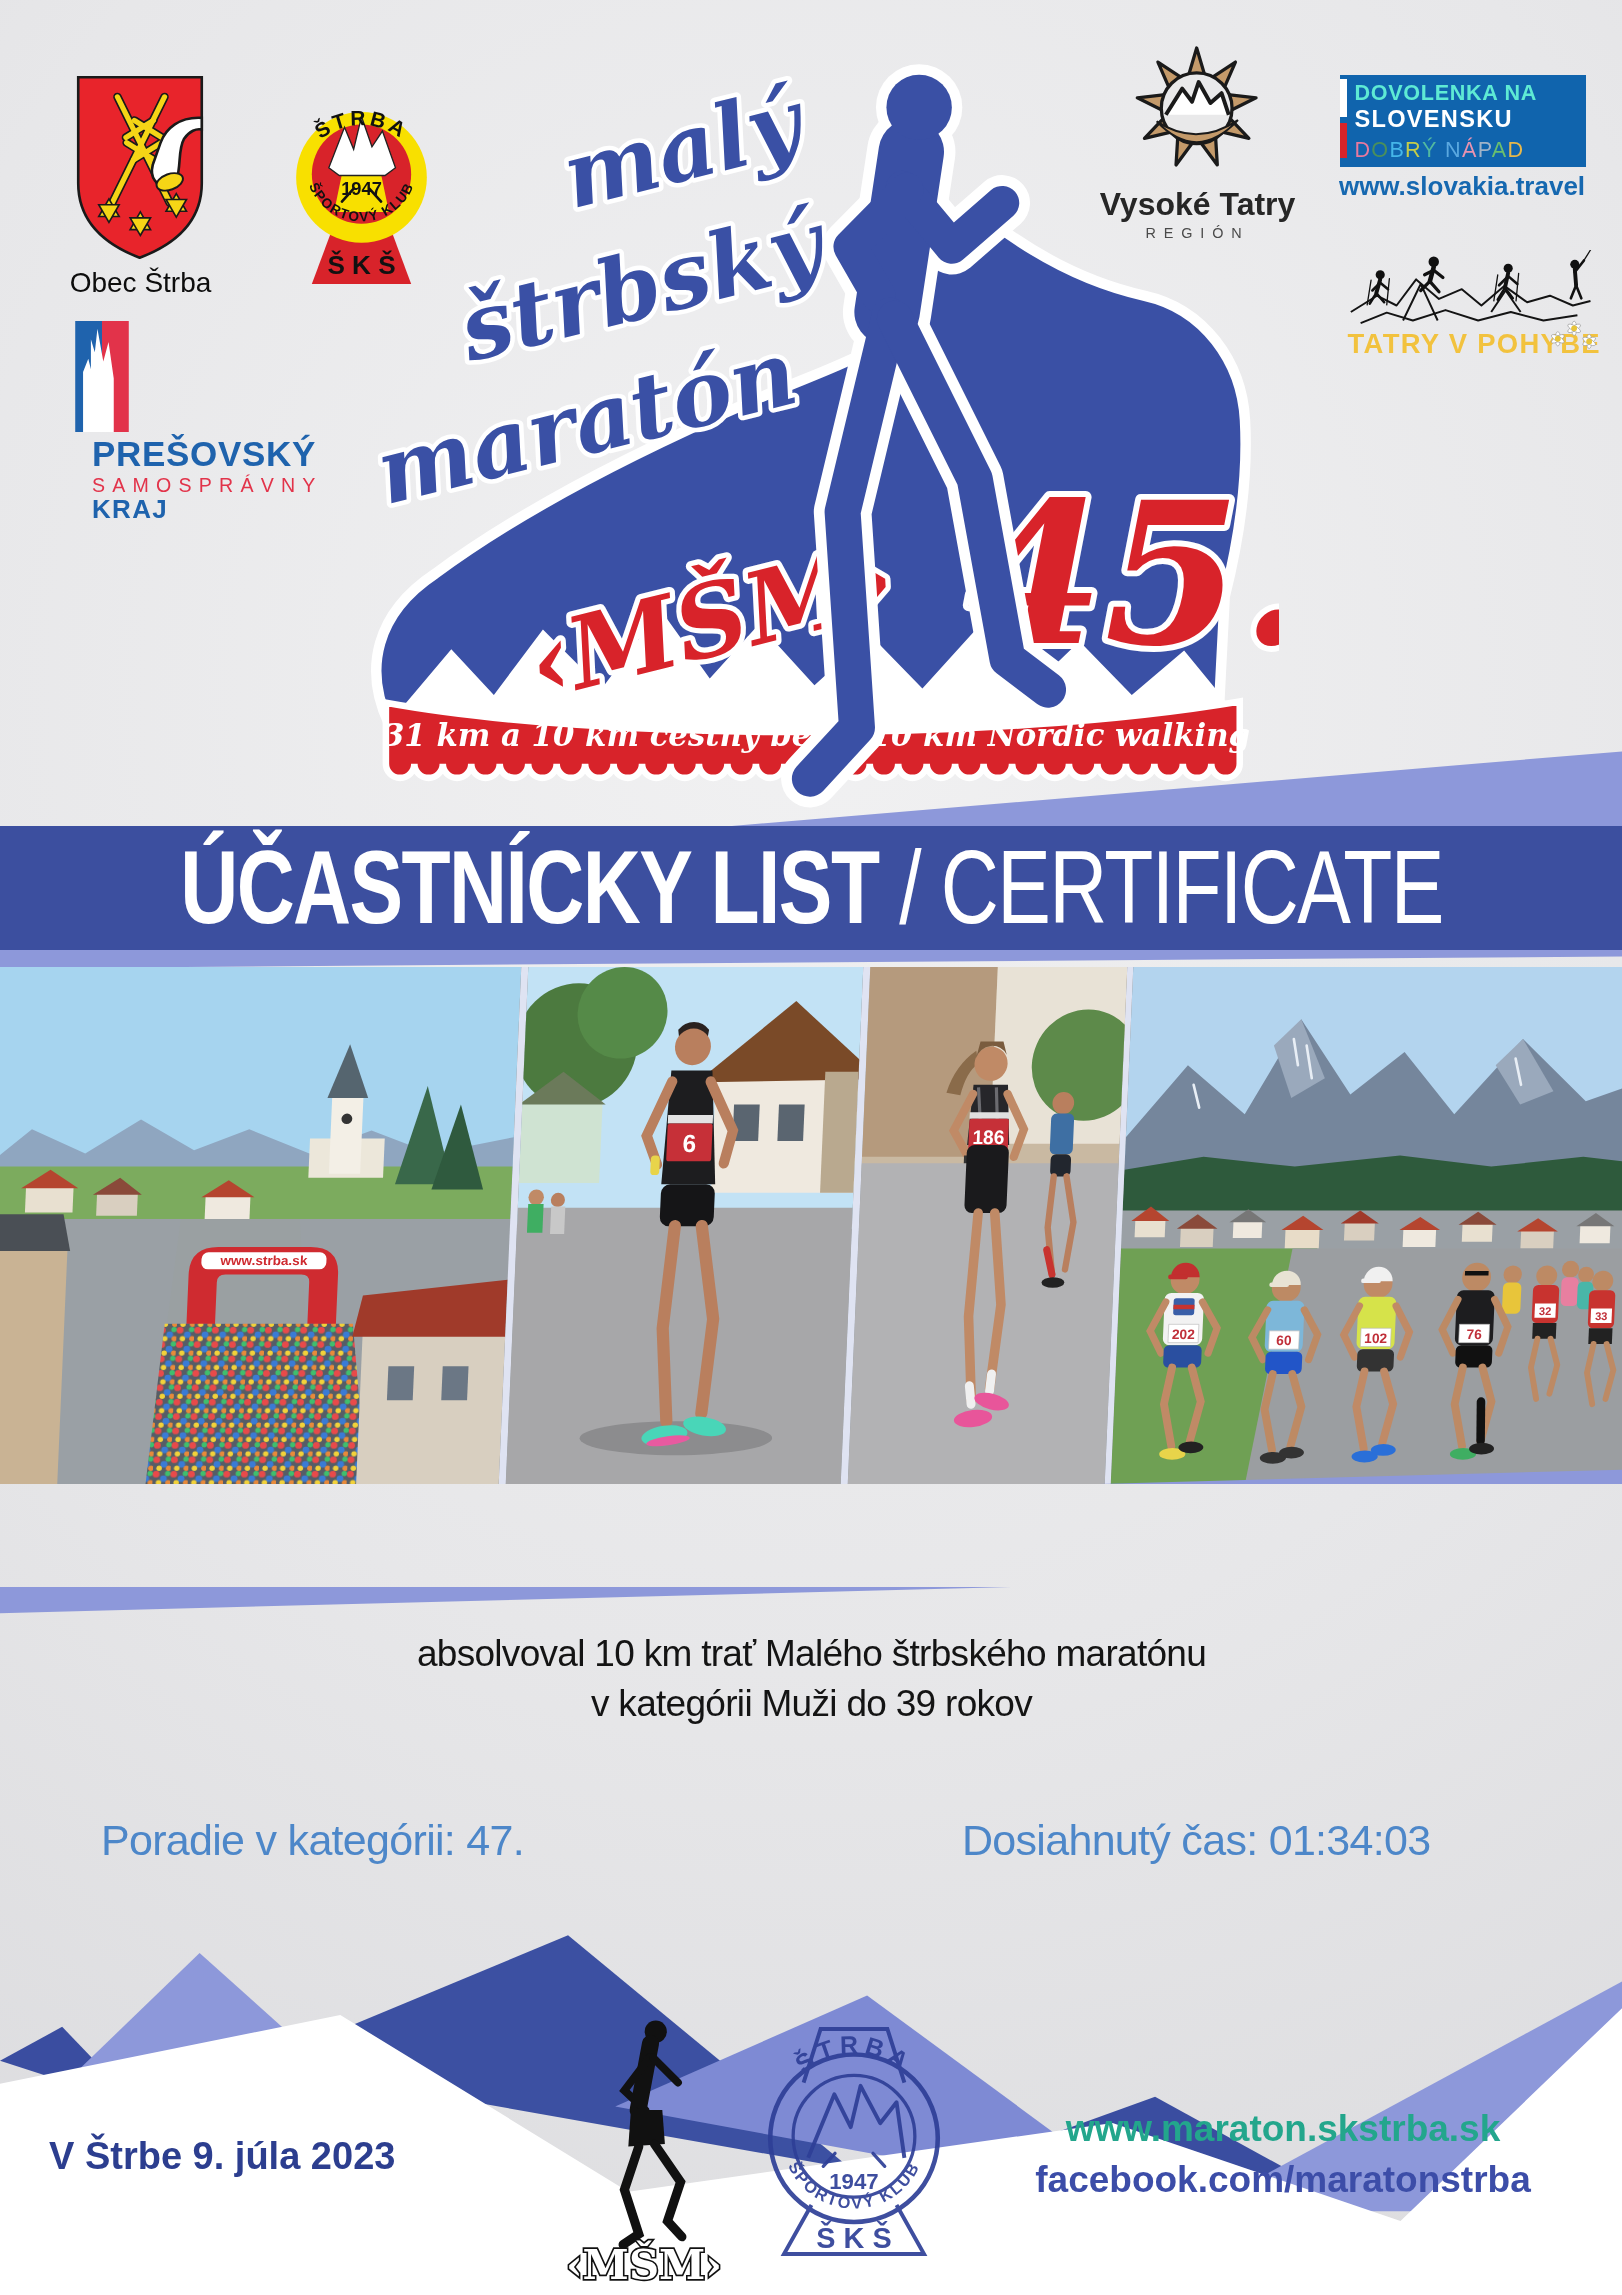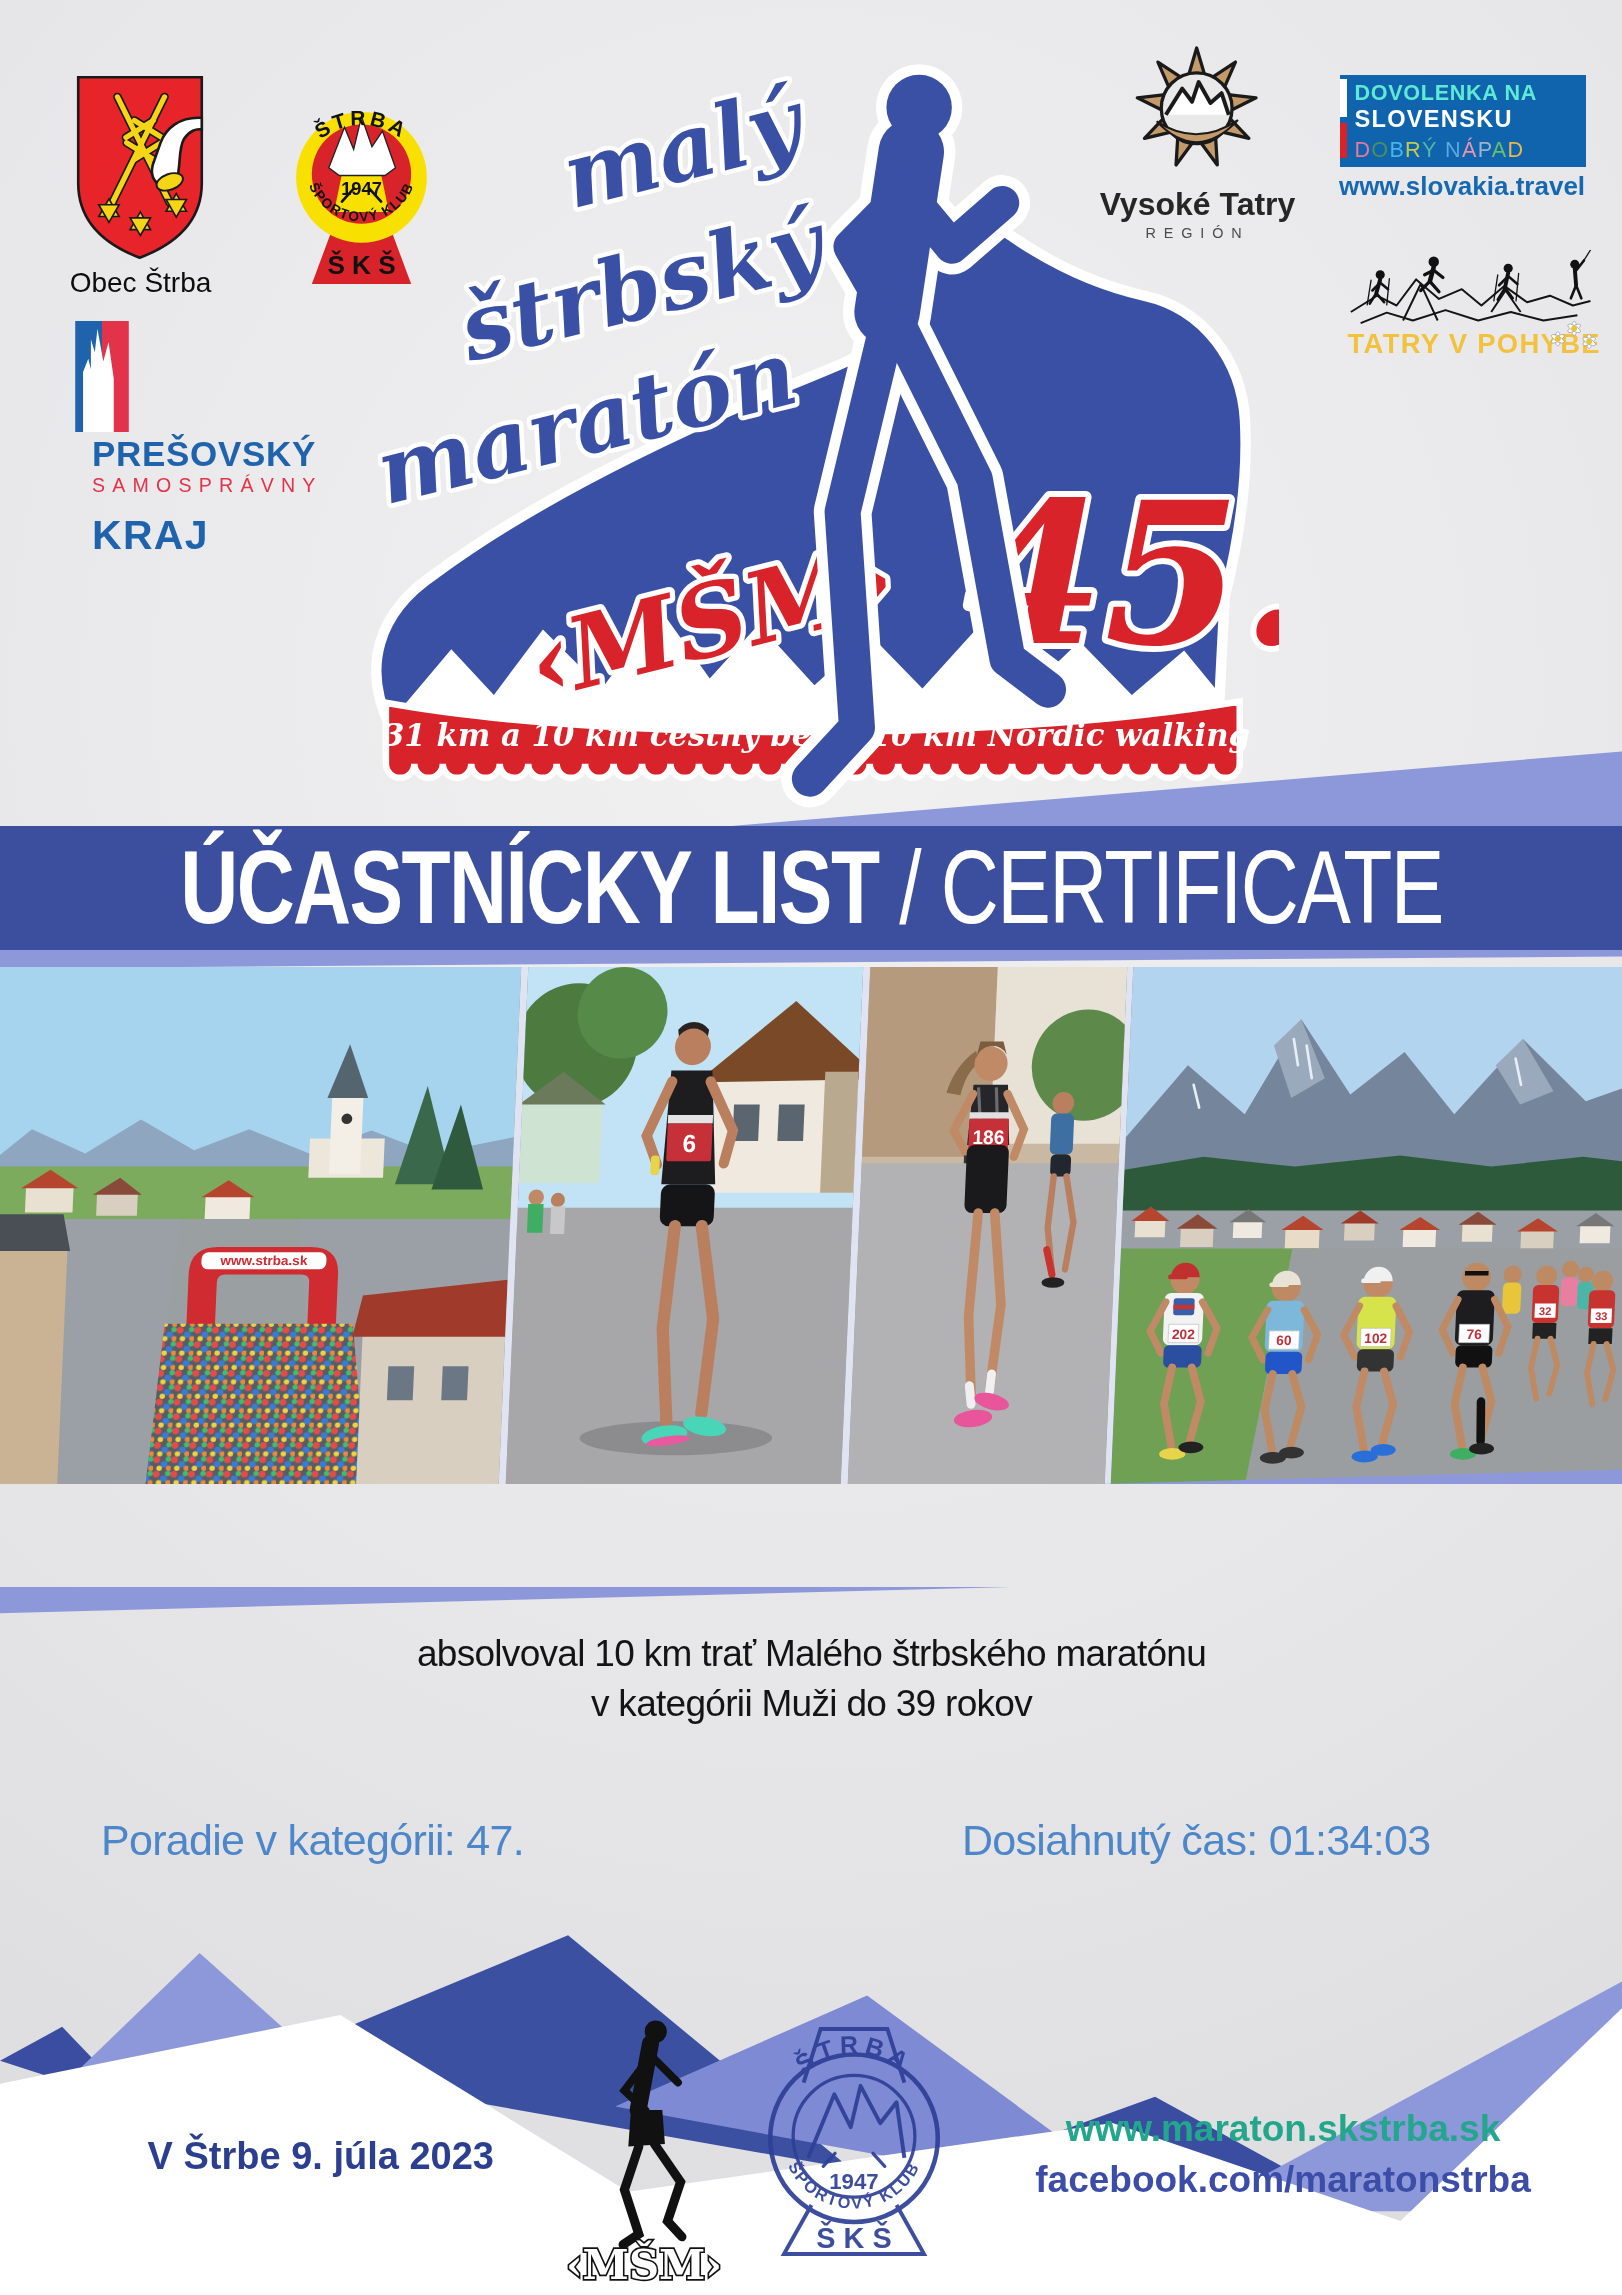--- a/index.html
+++ b/index.html
@@ -18,31 +18,31 @@
   .name-bar{top:1484px;height:103px;}
   .name-title{line-height:103px;font-size:82px;font-weight:400;letter-spacing:0px;
               transform:scaleX(.82);transform-origin:center;}
   
   .strip{left:0;top:967px;width:1623px;height:517px;background:#dfe3f2;}
   .ph{position:absolute;top:0;height:517px;overflow:hidden;transform:skewX(-2.5deg);background:#9aa0a5;}
   .ph svg{width:100%;height:100%;}
   
   .details{left:0;width:1623px;text-align:center;color:#141414;font-size:37px;letter-spacing:-0.7px;}
   .results{color:#4d87c9;font-size:43px;white-space:nowrap;letter-spacing:-0.7px;}
-  .date{left:62px;top:2135px;width:432px;text-align:right;color:#2c3e8f;font-size:38px;font-weight:700;}
+  .date{left:49px;top:2135px;width:432px;text-align:left;color:#2c3e8f;font-size:38px;font-weight:700;}
   .webline{left:982px;width:602px;text-align:center;font-weight:700;font-size:37px;white-space:nowrap;}
   .web1{top:2108px;color:#23a68c;}
   .web2{top:2159px;color:#3c4da8;}
   
   .obec-label{left:39px;top:267px;width:203px;text-align:center;font-size:28px;color:#0d0d0d;}
   .psk{left:75px;top:321px;display:flex;align-items:flex-start;flex-direction:column;}
   .psk-txt{margin-left:17px;padding-top:3.9px;line-height:1;}
   .psk-l1{font-size:35px;font-weight:700;color:#1f63ad;letter-spacing:0.7px;}
   .psk-l2{font-size:19.6px;color:#e2334a;letter-spacing:7.2px;margin-top:5px;}
-  .psk-l3{font-size:41px;font-weight:700;color:#1f63ad;letter-spacing:1.3px;margin-top:20px;}
+  .psk-l3{font-size:26px;font-weight:700;color:#1f63ad;letter-spacing:1.3px;margin-top:1px;}
   .vt-name{left:1073px;top:186px;width:249px;text-align:center;font-size:32px;font-weight:700;color:#262626;}
   .vt-region{left:1073px;top:225px;width:249px;text-align:center;font-size:14.4px;letter-spacing:7.9px;color:#4a4a4a;}
   .dov{left:1340px;top:75px;width:246px;height:92px;background:#1064ad;}
   .dov .stripe-w{position:absolute;left:0;top:3.9px;width:6.5px;height:38px;background:#fff;}
   .dov .stripe-r{position:absolute;left:0;top:48px;width:6.5px;height:35px;background:#d8232a;}
   .dov-l1{position:absolute;left:14.4px;top:5.2px;font-size:21.6px;font-weight:700;color:#5eead4;letter-spacing:0.7px;}
   .dov-l2{position:absolute;left:14.4px;top:31px;font-size:23.6px;font-weight:700;color:#fff;letter-spacing:1.3px;}
   .dov-l3{position:absolute;left:14.4px;top:62px;font-size:21.6px;font-weight:400;letter-spacing:1.3px;}
   .slov-url{left:1328px;top:171px;width:268px;text-align:center;font-size:26px;font-weight:700;color:#1668b0;}
 </style>

